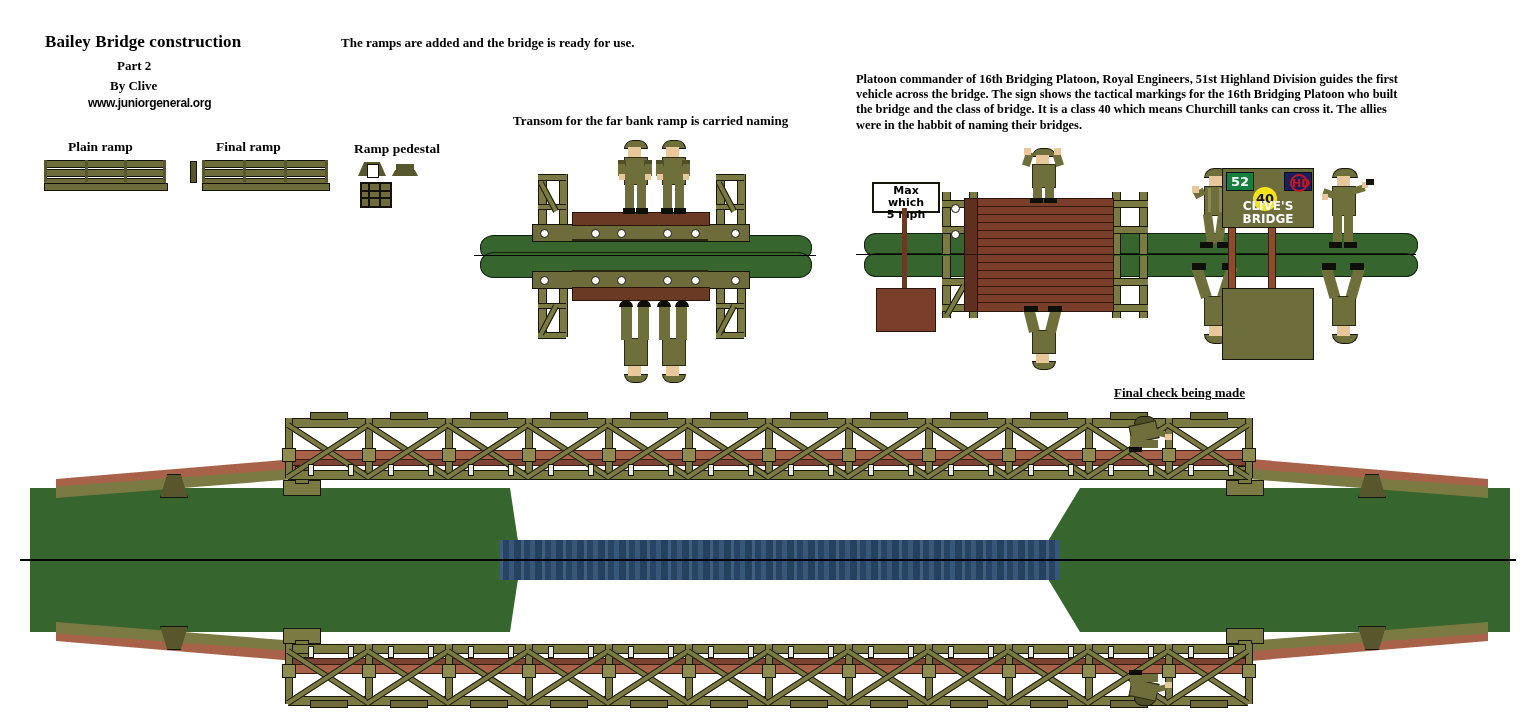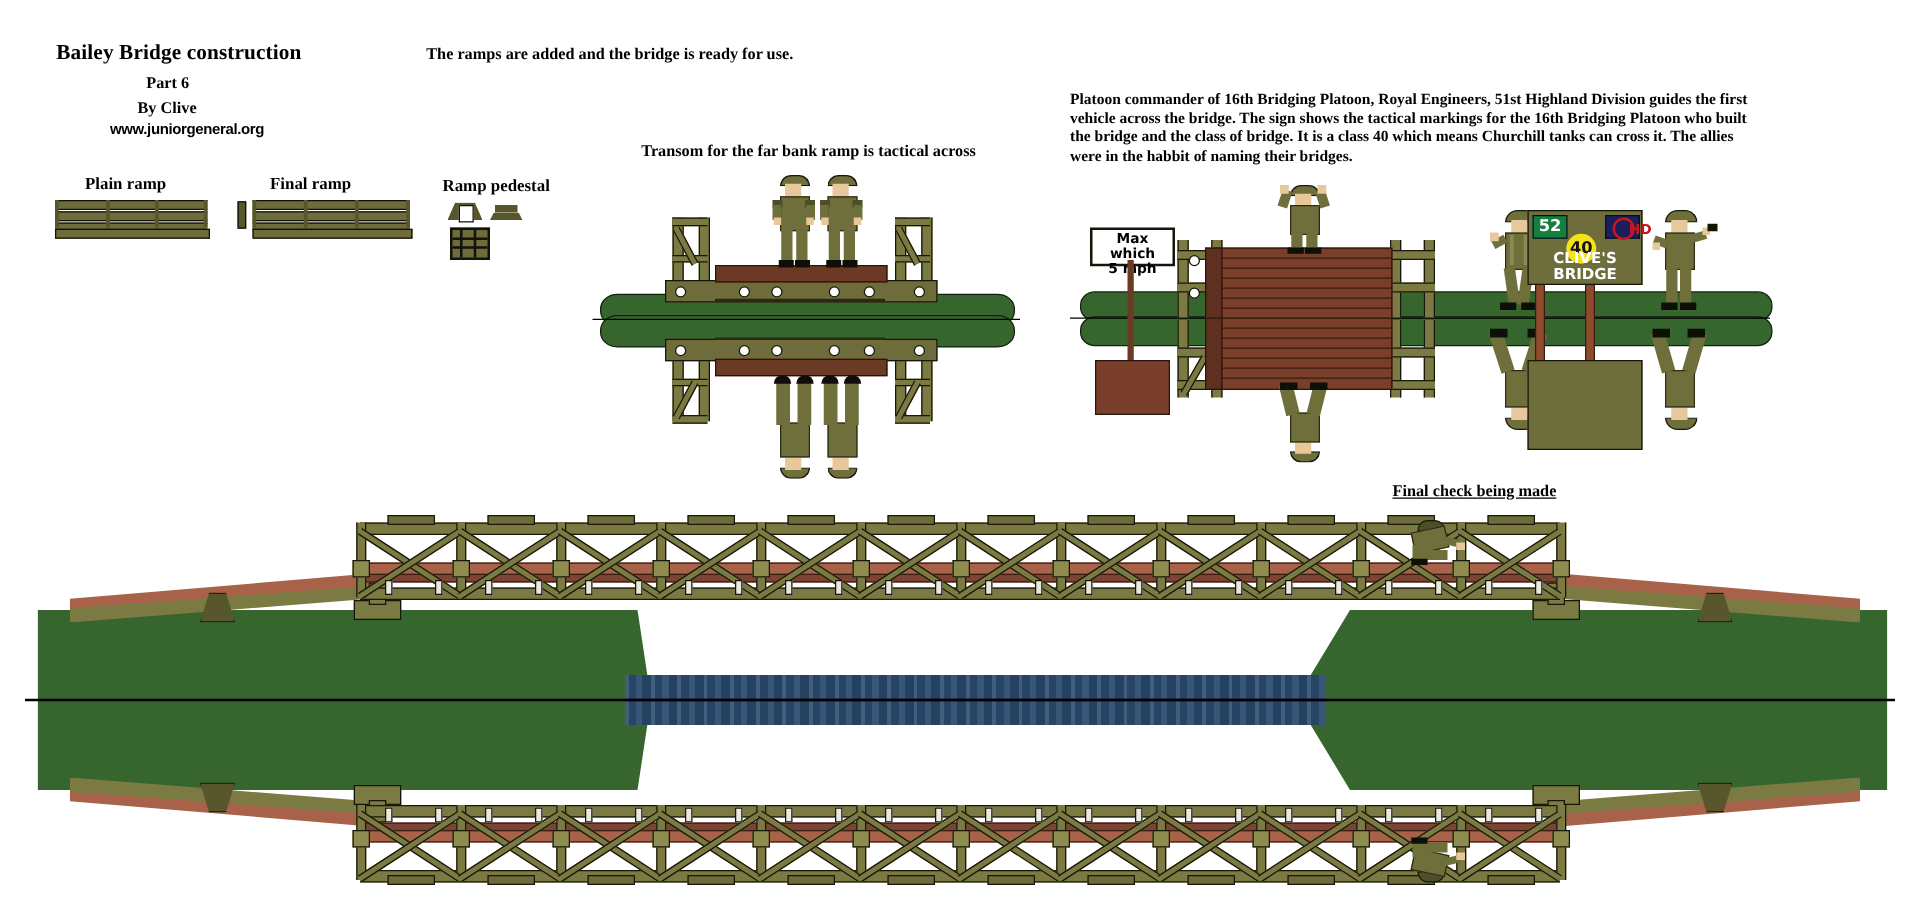--- a/index.html
+++ b/index.html
@@ -53,30 +53,30 @@
   .sq-blue{position:absolute;background:#15803d;border:1px solid #0a1020;}
   .sq-navy{position:absolute;background:#1a1f5c;border:1px solid #0a0c20;}
   .circ-yellow{position:absolute;background:#f5e318;border-radius:50%;}
   .circ-hd{position:absolute;border:2px solid #c41722;border-radius:50%;}
   .sign-txt{position:absolute;color:#ffffff;font-family:"DejaVu Sans", sans-serif;font-weight:bold;}
   .sq-blue span{color:#fff;font-family:"DejaVu Sans",sans-serif;font-weight:bold;font-size:13px;
                 position:absolute;left:0;right:0;top:1px;text-align:center;}
   .circ-yellow span{color:#111;font-family:"DejaVu Sans",sans-serif;font-weight:bold;font-size:13px;
                 position:absolute;left:0;right:0;top:4px;text-align:center;}
   .circ-hd span{color:#c41722;font-family:"DejaVu Sans",sans-serif;font-weight:bold;font-size:11px;
-                position:absolute;left:0;right:0;top:1px;text-align:center;padding-left:11px;}
+                position:absolute;left:0;right:0;top:1px;text-align:center;}
   .speedsign{position:absolute;background:#ffffff;border:2px solid #15150a;
              font-family:"DejaVu Sans", sans-serif;font-weight:bold;font-size:11px;
              text-align:center;line-height:12px;color:#000;padding-top:1px;}
 </style>
 </head>
 <body>
 
 <div class="abs ttl" style="left:45px;top:32px;">Bailey Bridge construction</div>
-<div class="abs sub" style="left:117px;top:58px;">Part 6</div>
+<div class="abs sub" style="left:117px;top:58px;">Part 2</div>
 <div class="abs sub" style="left:110px;top:78px;">By Clive</div>
 <div class="abs url" style="left:88px;top:96px;">www.juniorgeneral.org</div>
 <div class="abs cap" style="left:341px;top:35px;">The ramps are added and the bridge is ready for use.</div>
 <div class="abs para" style="left:856px;top:72px;">Platoon commander of 16th Bridging Platoon, Royal Engineers, 51st Highland Division guides the first vehicle across the bridge. The sign shows the tactical markings for the 16th Bridging Platoon who built the bridge and the class of bridge. It is a class 40 which means Churchill tanks can cross it. The allies were in the habbit of naming their bridges.</div>
 
 <div class="abs lbl" style="left:68px;top:139px;">Plain ramp</div>
 <div class="abs lbl" style="left:216px;top:139px;">Final ramp</div>
 <div class="abs lbl" style="left:354px;top:141px;">Ramp pedestal</div>
 
 <div class="ramp-box" style="left:44px;top:160px;width:122px;height:32px;">
@@ -110,21 +110,21 @@
   <div style="position:absolute;left:34px;top:8px;width:26px;height:6px;background:#57562d;
               clip-path:polygon(12% 0,88% 0,100% 100%,0 100%);"></div>
   <div class="ped-crate" style="left:2px;top:20px;width:28px;height:22px;">
     <i style="left:6px;top:0;width:2px;height:22px;"></i>
     <i style="left:17px;top:0;width:2px;height:22px;"></i>
     <i style="left:0;top:6px;width:28px;height:2px;"></i>
     <i style="left:0;top:13px;width:28px;height:2px;"></i>
   </div>
 </div>
 
-<div class="abs cap" style="left:513px;top:113px;">Transom for the far bank ramp is tactical across</div>
+<div class="abs cap" style="left:513px;top:113px;">Transom for the far bank ramp is carried naming</div>
 
 <div class="abs" style="left:480px;top:140px;width:330px;height:240px;">
 
   <div class="abs" style="left:0;top:95px;width:330px;height:24px;background:#36662e;border:1px solid #12200e;border-radius:14px/12px;"></div>
   <div class="abs" style="left:0;top:112px;width:330px;height:24px;background:#36662e;border:1px solid #12200e;border-radius:14px/12px;"></div>
   <div class="abs" style="left:-6px;top:115px;width:342px;height:1px;background:#000;"></div>
 
   <div class="abs" style="left:58px;top:34px;width:28px;height:62px;">
     <div class="abs vert" style="left:0;top:0;width:7px;height:62px;"></div>
     <div class="abs vert" style="left:21px;top:0;width:7px;height:62px;"></div>

